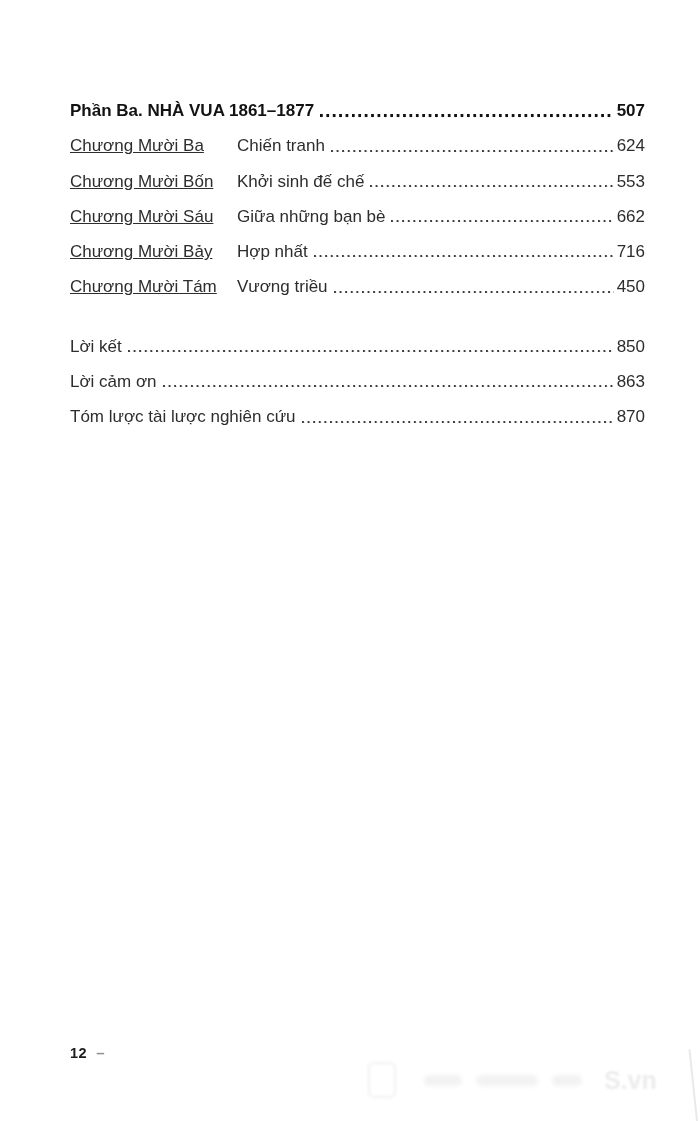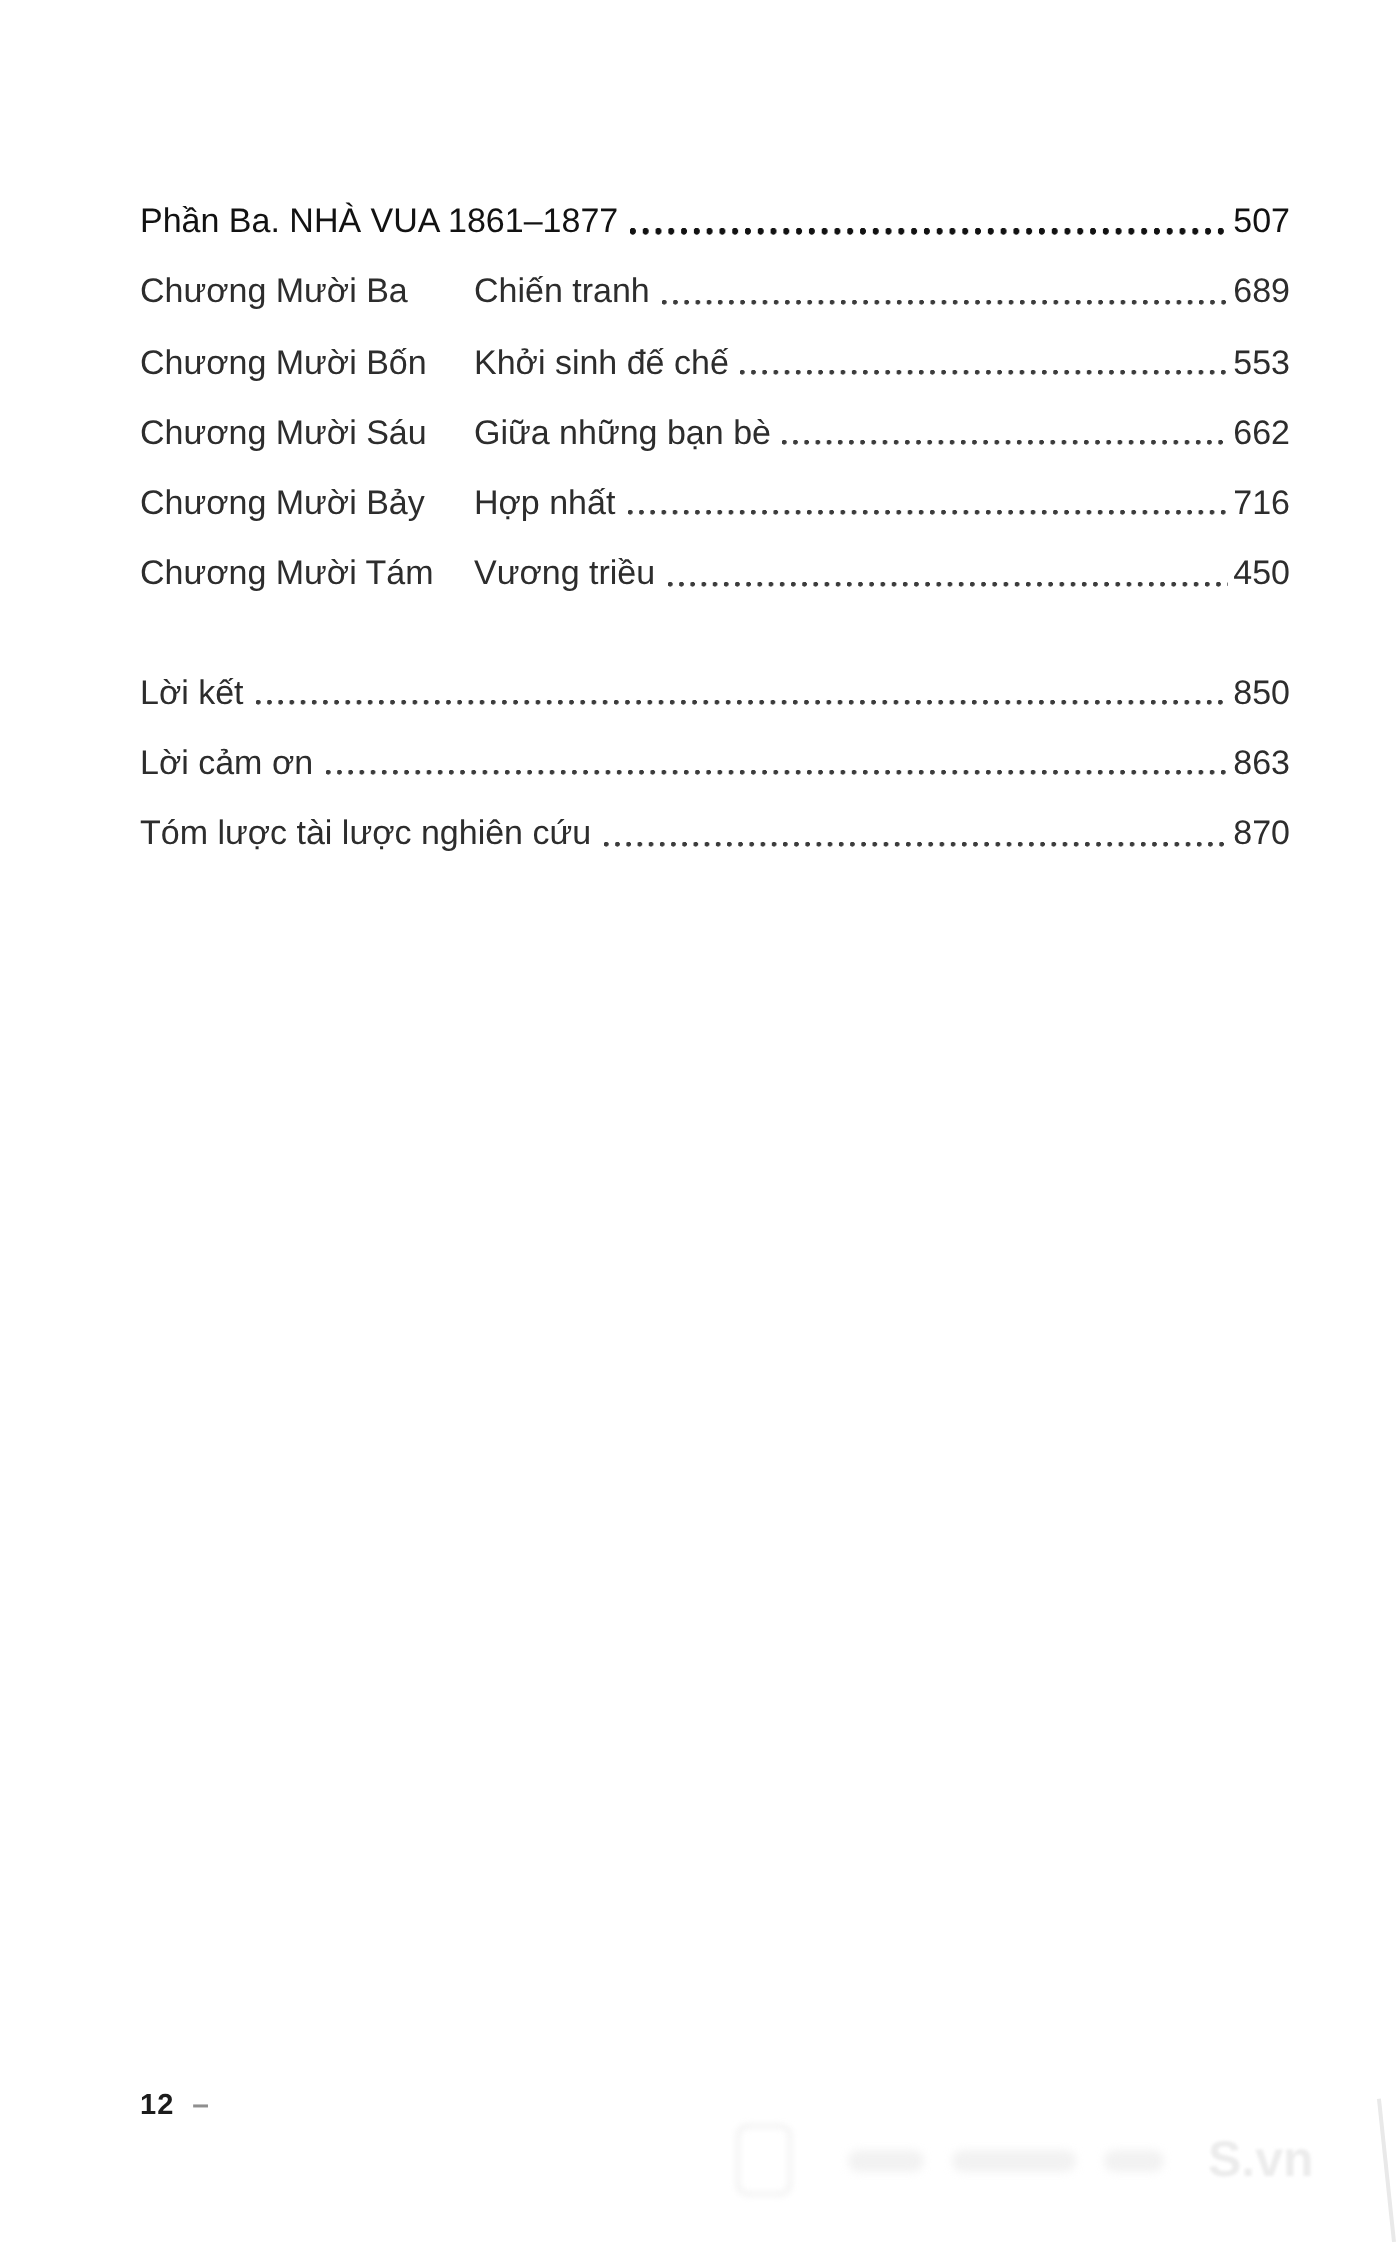--- a/index.html
+++ b/index.html
@@ -24,31 +24,32 @@
     height: 35.3px;
     font-size: 17px;
   }
   .row > span {
     line-height: 35.3px;
     white-space: nowrap;
   }
   .chapter-label {
     flex: 0 0 167px;
     width: 167px;
+    text-decoration: underline;
   }
   .dots {
     flex: 1 1 auto;
     margin: 0 3px 0 6px;
     background-image: radial-gradient(circle at 1.1px 1.1px, #3c3c3c 1.05px, rgba(0,0,0,0) 1.35px);
     background-size: 5.6px 3px;
     background-repeat: repeat-x;
     background-position: left calc(100% - 11px);
   }
   .part-row {
-    font-weight: normal;
+    font-weight: bold;
     color: #121212;
   }
   .part-row .dots {
     background-image: radial-gradient(circle at 1.4px 1.4px, #121212 1.35px, rgba(0,0,0,0) 1.7px);
     background-size: 6.4px 3.5px;
   }
   .pagenum { text-align: center; }
   .backmatter-first { margin-top: 24px; }
 
   .footer {
@@ -121,21 +122,21 @@
       <span class="label">Phần Ba. NHÀ VUA 1861–1877</span>
       <span class="dots"></span>
       <span class="pagenum">507</span>
     </div>
 
     <div id="chapter-rows">
         <div class="row chapter-row">
           <span class="chapter-label">Chương Mười Ba</span>
           <span class="title">Chiến tranh</span>
           <span class="dots"></span>
-          <span class="pagenum">689</span>
+          <span class="pagenum">624</span>
         </div>
         <div class="row chapter-row">
           <span class="chapter-label">Chương Mười Bốn</span>
           <span class="title">Khởi sinh đế chế</span>
           <span class="dots"></span>
           <span class="pagenum">553</span>
         </div>
         <div class="row chapter-row">
           <span class="chapter-label">Chương Mười Sáu</span>
           <span class="title">Giữa những bạn bè</span>

